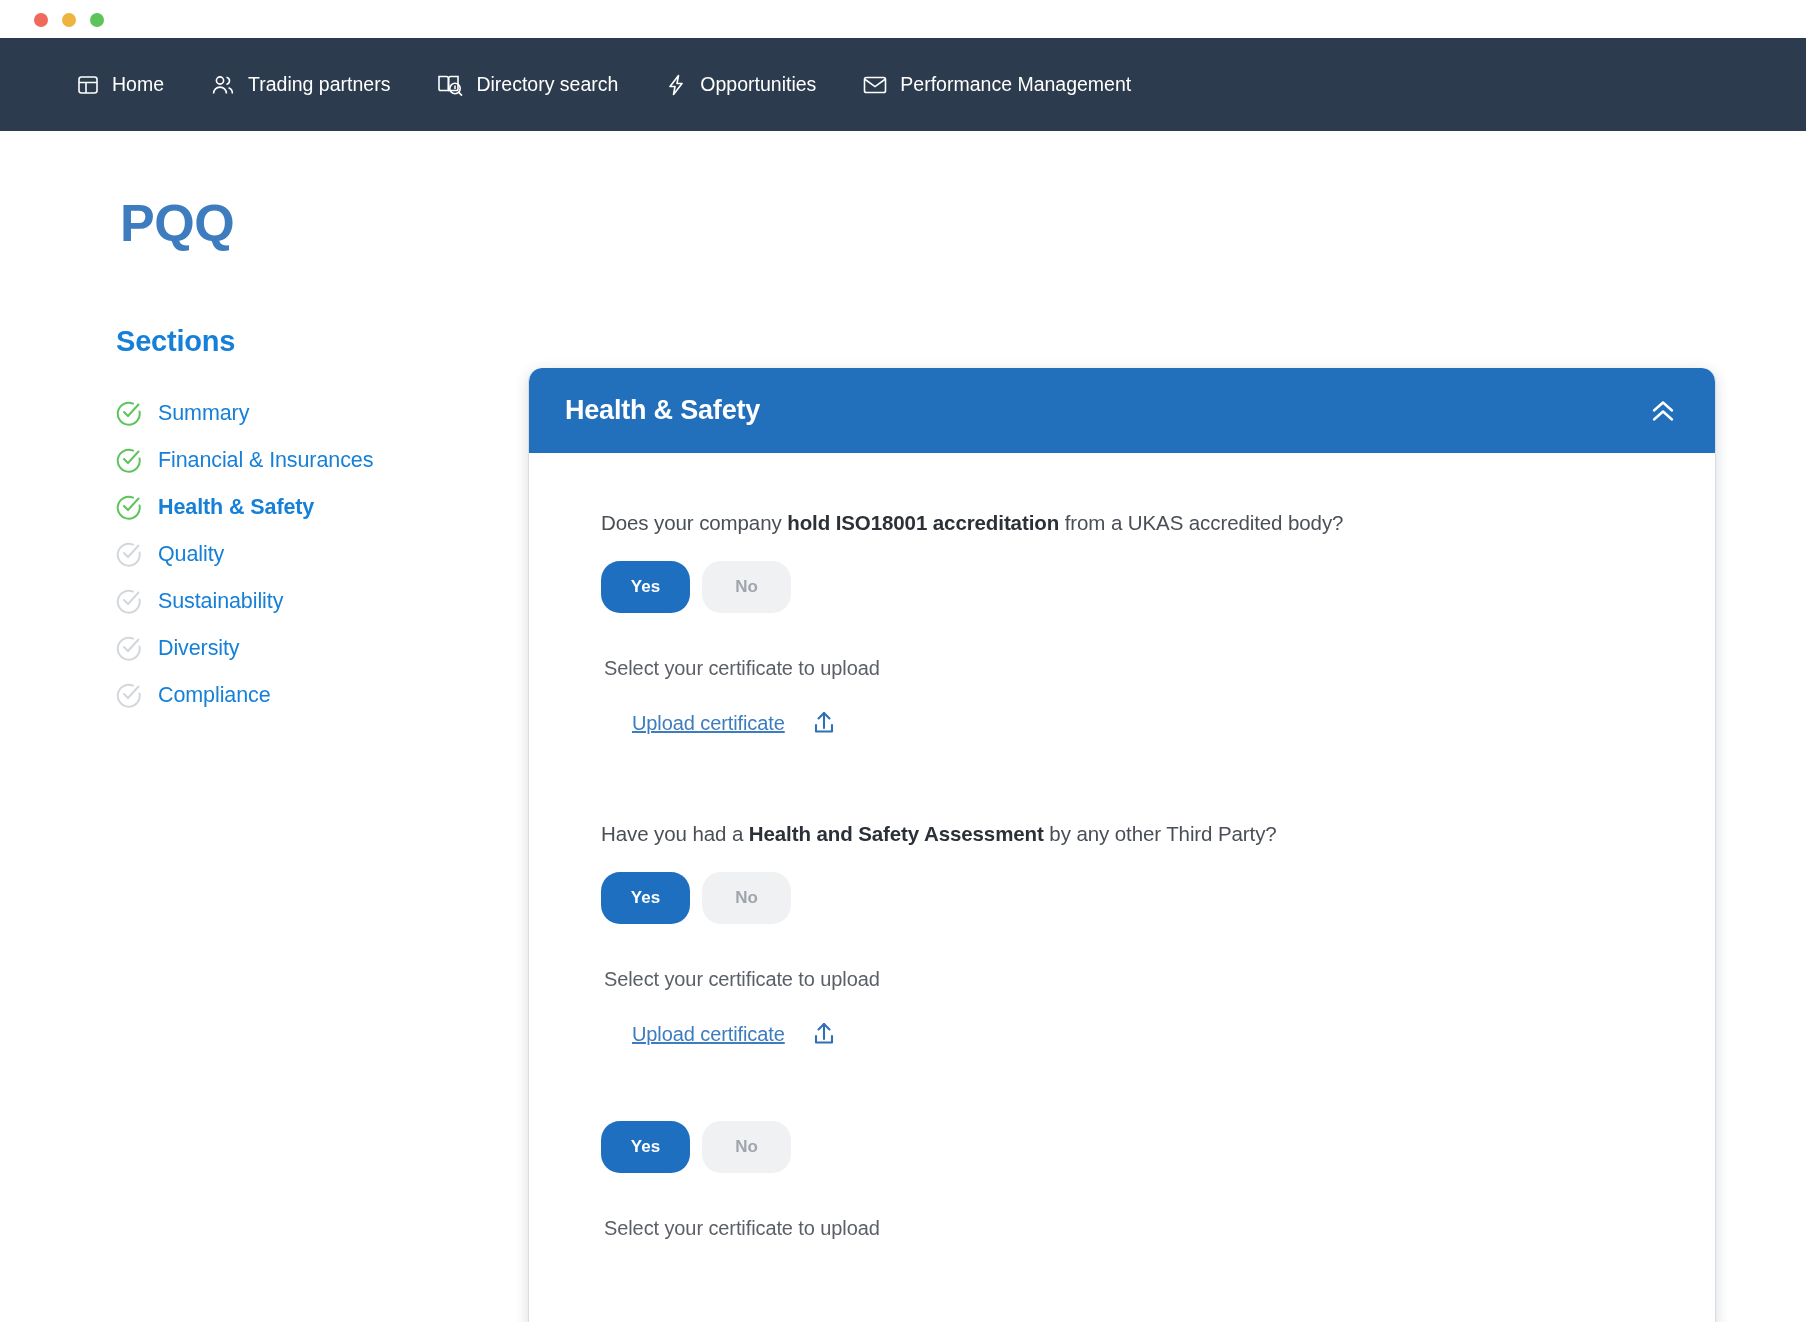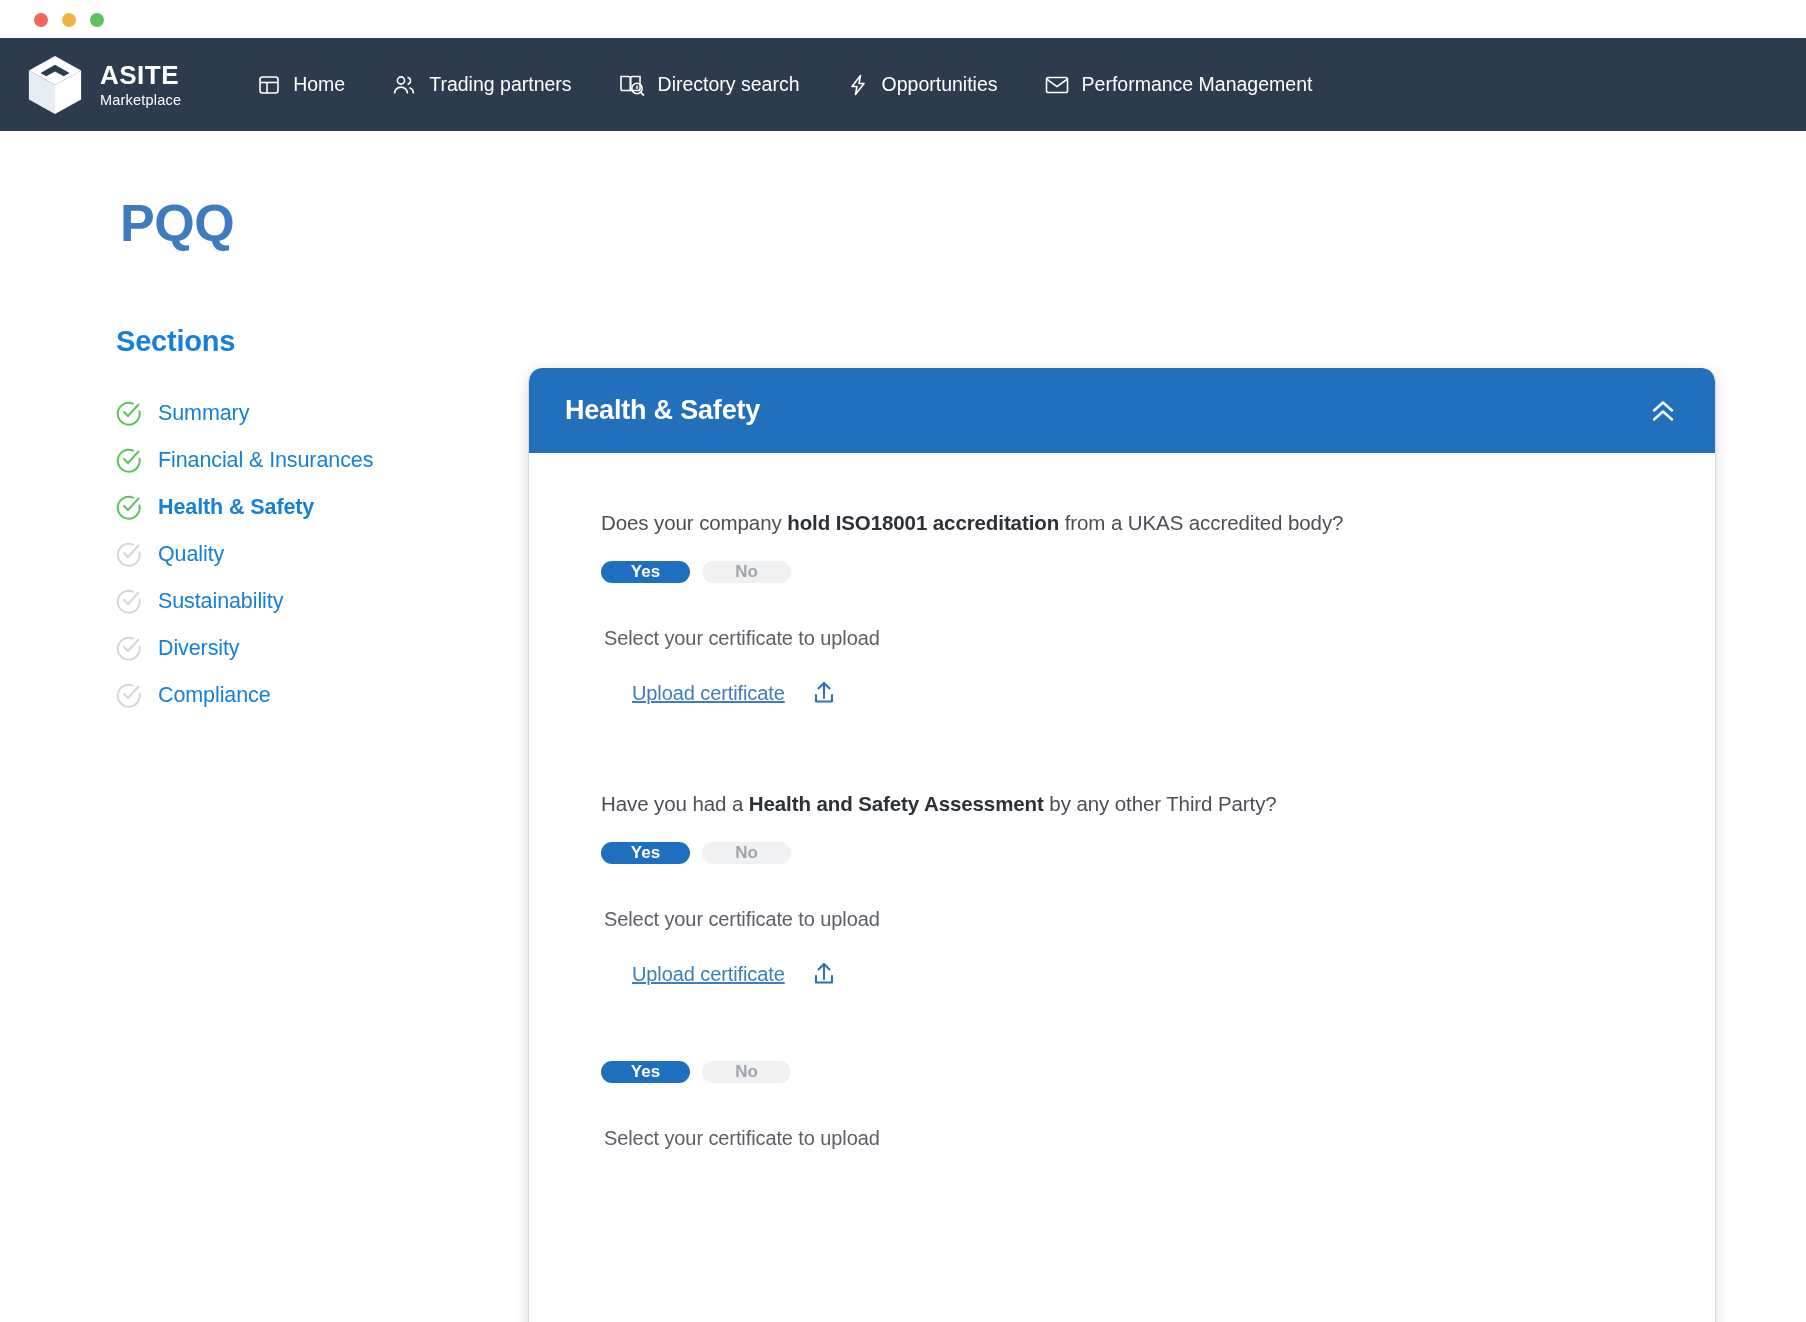--- a/index.html
+++ b/index.html
@@ -156,21 +156,21 @@
   .qblock { padding: 0 36px 0 72px; }
   .qtext {
     color: #4a4f56; font-size: 20.5px;
     letter-spacing: -0.1px;
     margin-bottom: 26px;
   }
   .qtext b { color: #2c3138; font-weight: bold; }
 
   .pillgroup { display: flex; gap: 12px; margin-bottom: 44px; }
   .pill {
-    min-width: 89px; height: 22px;
+    min-width: 89px; height: 52px;
     border-radius: 19px;
     display: flex; align-items: center; justify-content: center;
     font-size: 17px;
     cursor: pointer;
     padding: 0 18px;
   }
   .pill-yes { background: #1f6fc0; color: #ffffff; font-weight: bold; }
   .pill-no  { background: #f0f1f3; color: #a0a5ad; font-weight: bold; }
 
   .uploadlabel {
@@ -200,32 +200,20 @@
   <div class="titlebar">
     <div class="dots">
       <div class="dot dot-red"></div>
       <div class="dot dot-amber"></div>
       <div class="dot dot-green"></div>
     </div>
   </div>
 
   <div class="topnav">
 
-    <div class="brand">
-      <svg class="brand-logo" viewBox="0 0 60 64">
-        <polygon points="30,2 57,17 30,32 3,17" fill="#ffffff"></polygon>
-        <polygon points="3,17 30,32 30,62 3,47" fill="#e8edf3"></polygon>
-        <polygon points="57,17 30,32 30,62 57,47" fill="#ffffff"></polygon>
-        <polygon points="30,11 45,19.5 39,23 30,18 21,23 15,19.5" fill="#2d3b4e"></polygon>
-      </svg>
-      <div class="brand-text">
-        <span class="brand-name">ASITE</span>
-        <span class="brand-sub">Marketplace</span>
-      </div>
-    </div>
 
     <div class="navitems">
 
       <div class="navitem">
         <svg width="24" height="24" viewBox="0 0 24 24" fill="none" stroke="#ffffff" stroke-width="1.6">
           <rect x="3" y="4" width="18" height="16" rx="2.5"></rect>
           <line x1="3" y1="9.5" x2="21" y2="9.5"></line>
           <line x1="10" y1="9.5" x2="10" y2="20"></line>
         </svg>
         <span>Home</span>

